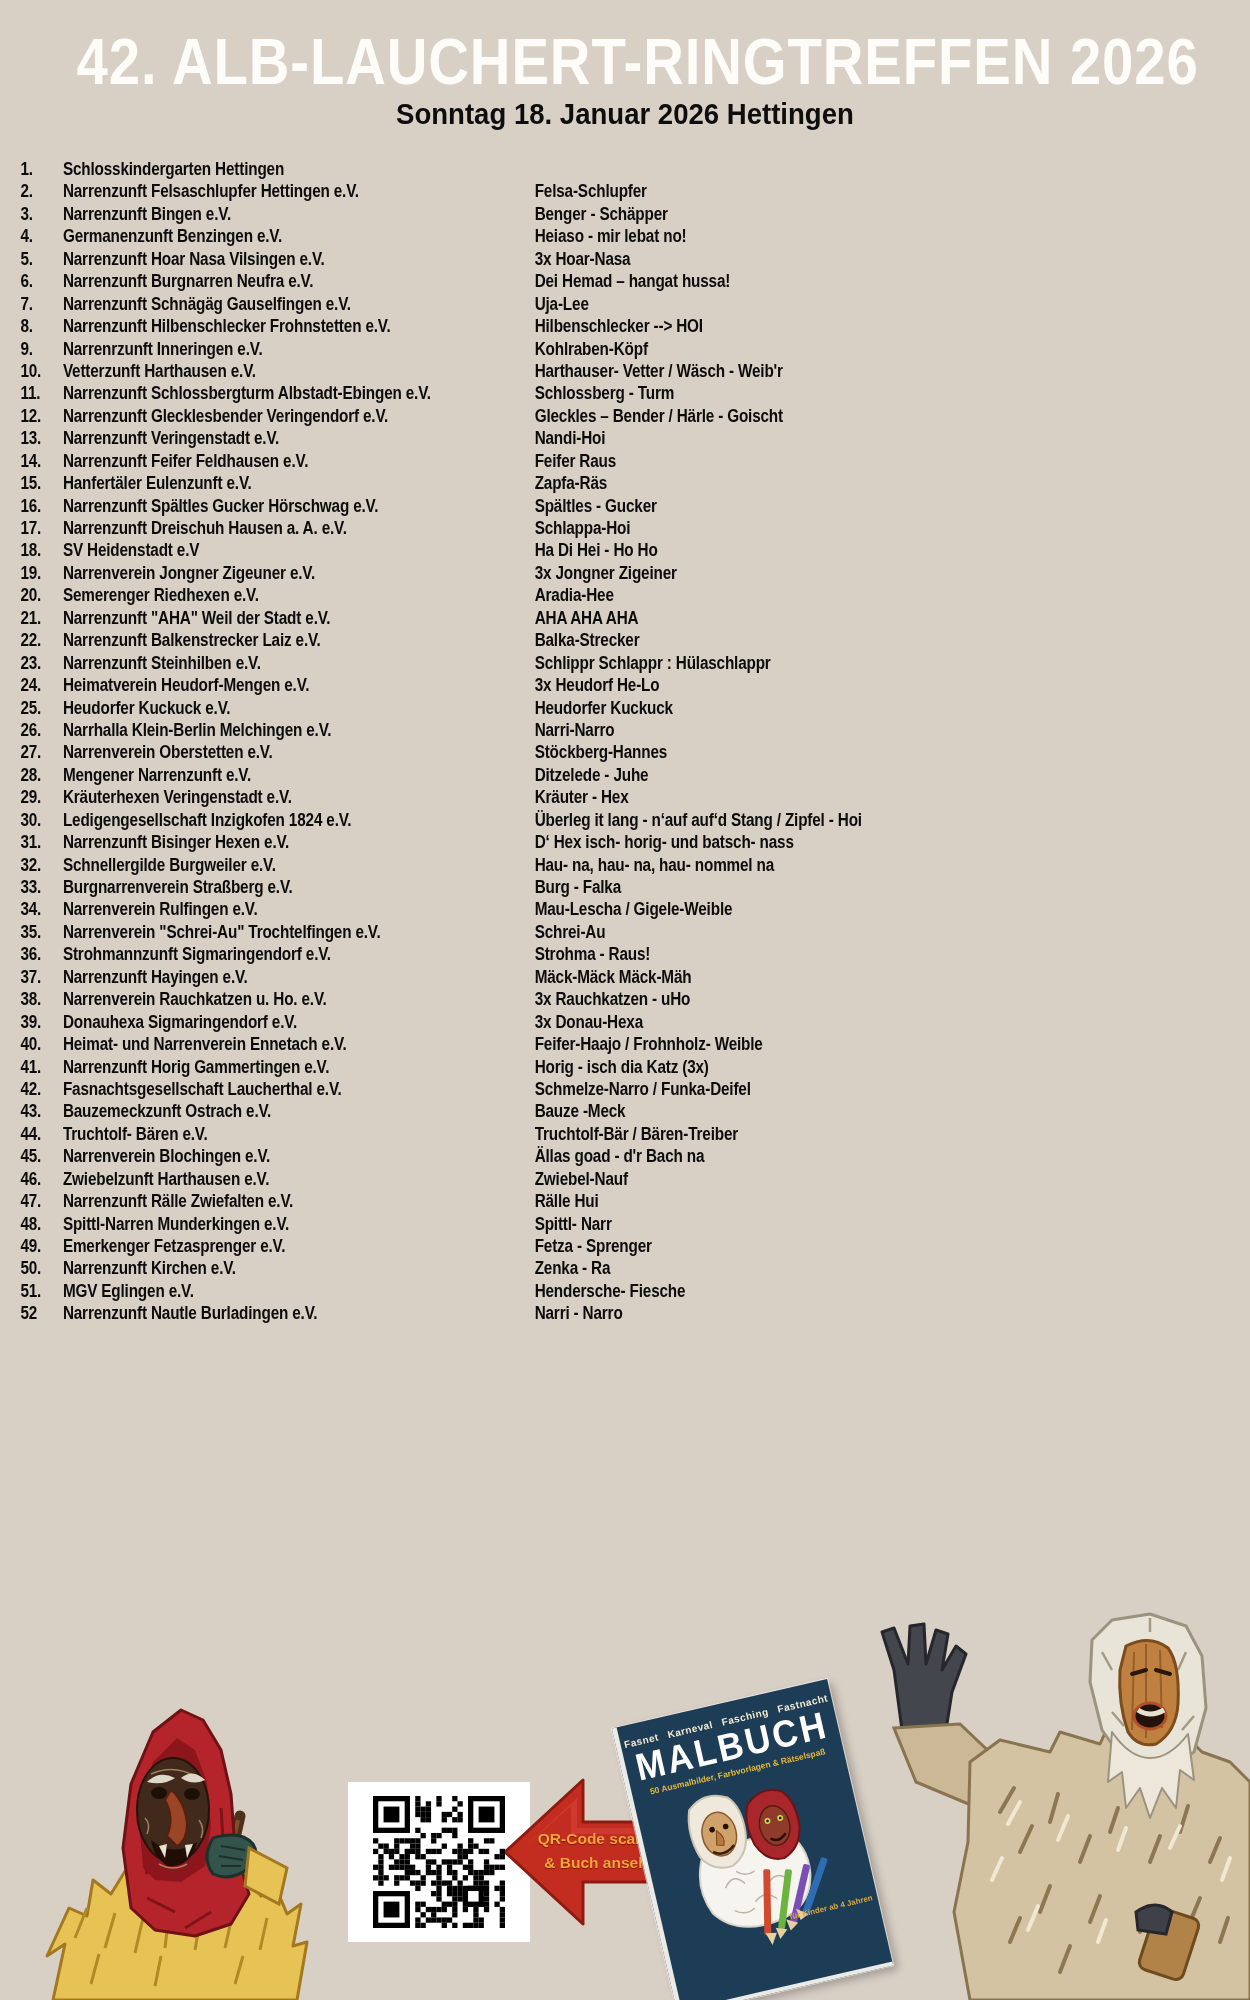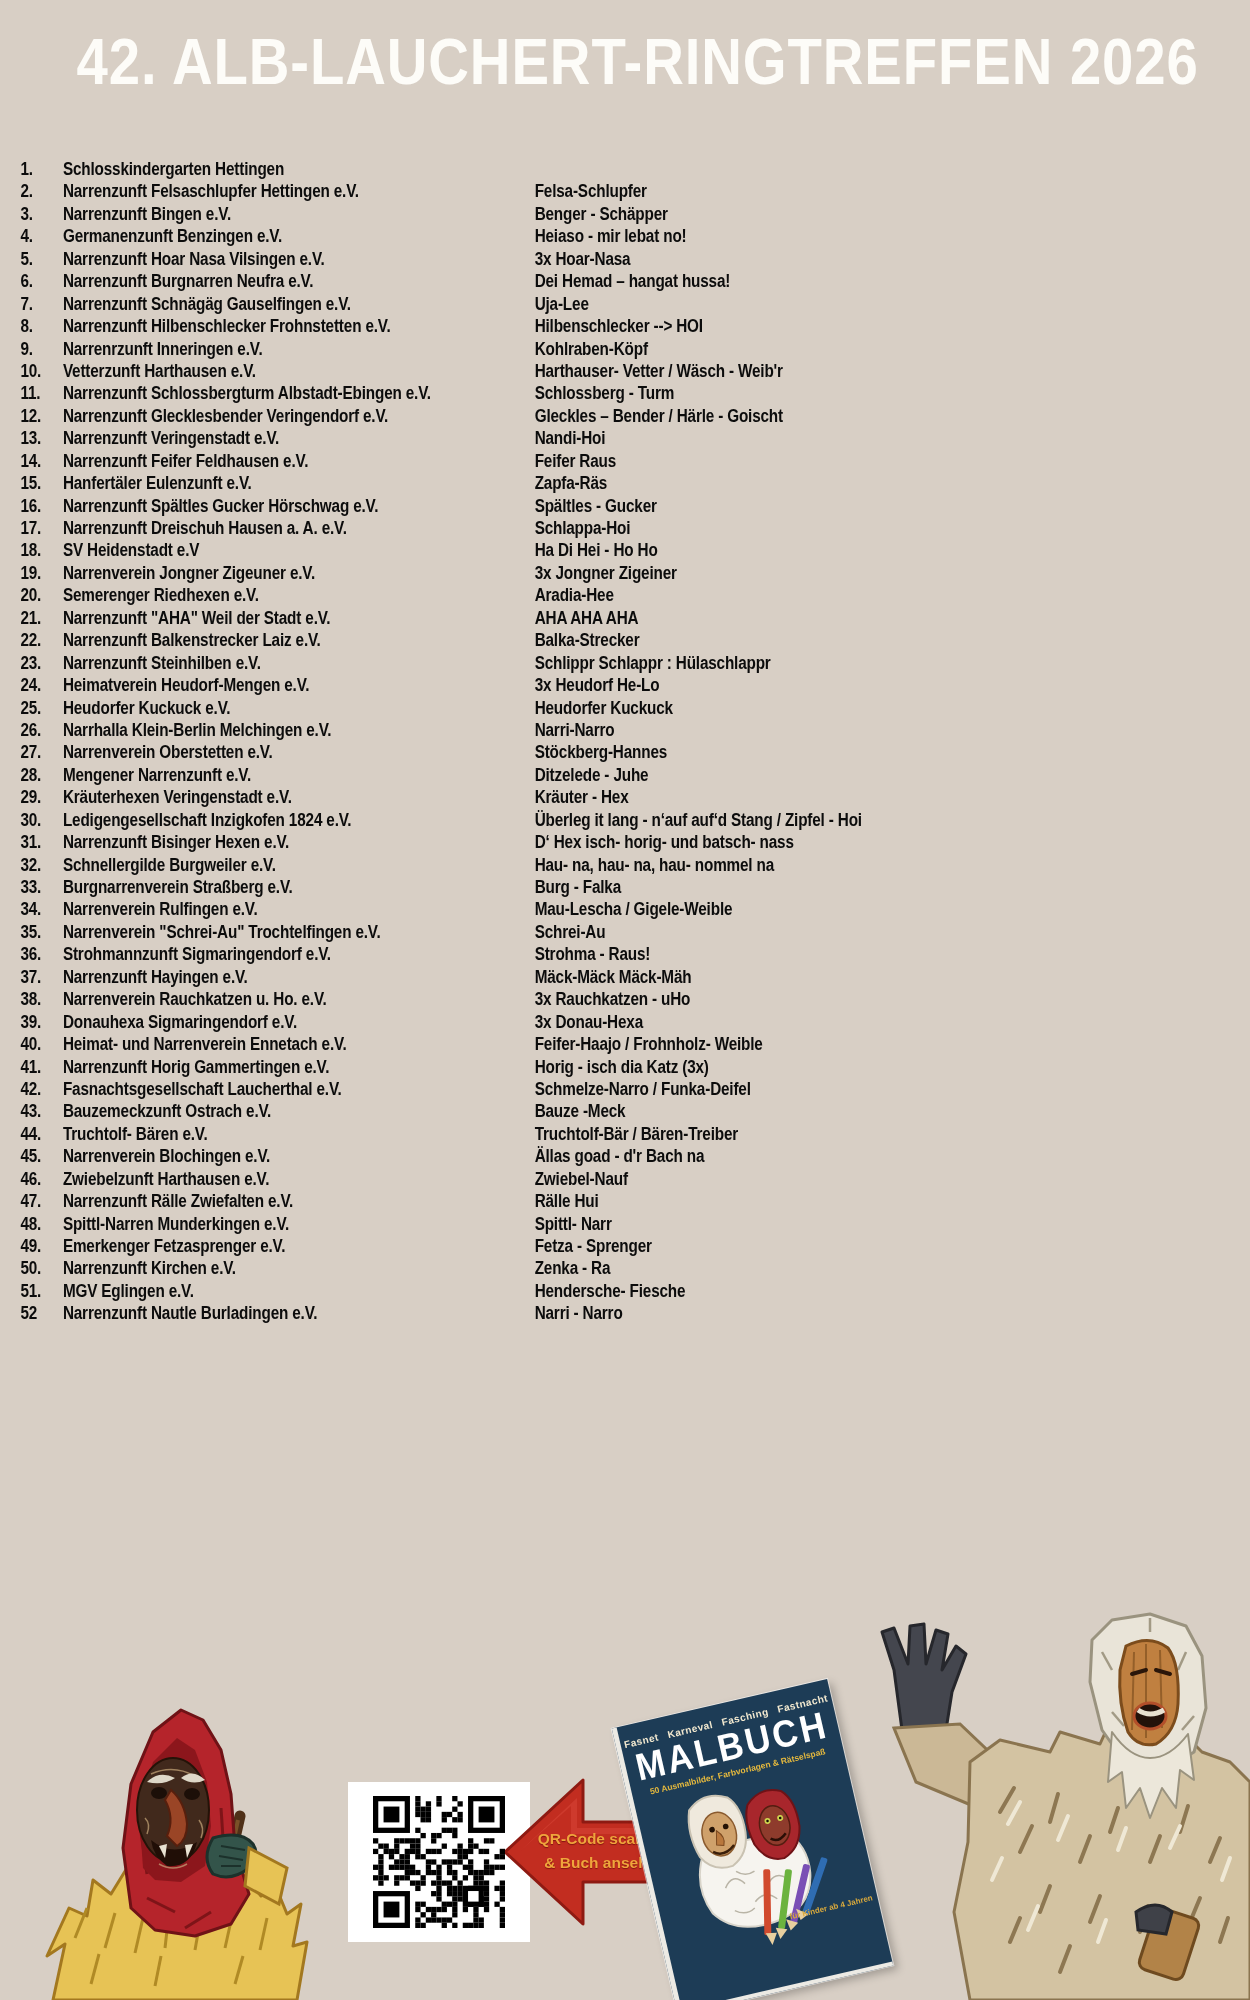--- a/index.html
+++ b/index.html
@@ -47,20 +47,23 @@
   .fig-left{position:absolute;left:35px;top:1698px;width:300px;height:302px;}
   .fig-right{position:absolute;left:850px;top:1612px;width:400px;height:388px;}
 </style>
 </head>
 <body>
 
 <div class="page">
 
   <div class="title-wrap">
     <span class="t">42. ALB-LAUCHERT-RINGTREFFEN 2026</span>
+  </div>
+  <div class="subtitle-wrap">
+    <span class="t">Sonntag 18. Januar 2026 Hettingen</span>
   </div>
 
   <div class="list">
       <div class="row">
         <div class="num">1.</div>
         <div class="name">Schlosskindergarten Hettingen</div>
         <div class="call"></div>
       </div>
       <div class="row">
         <div class="num">2.</div>

